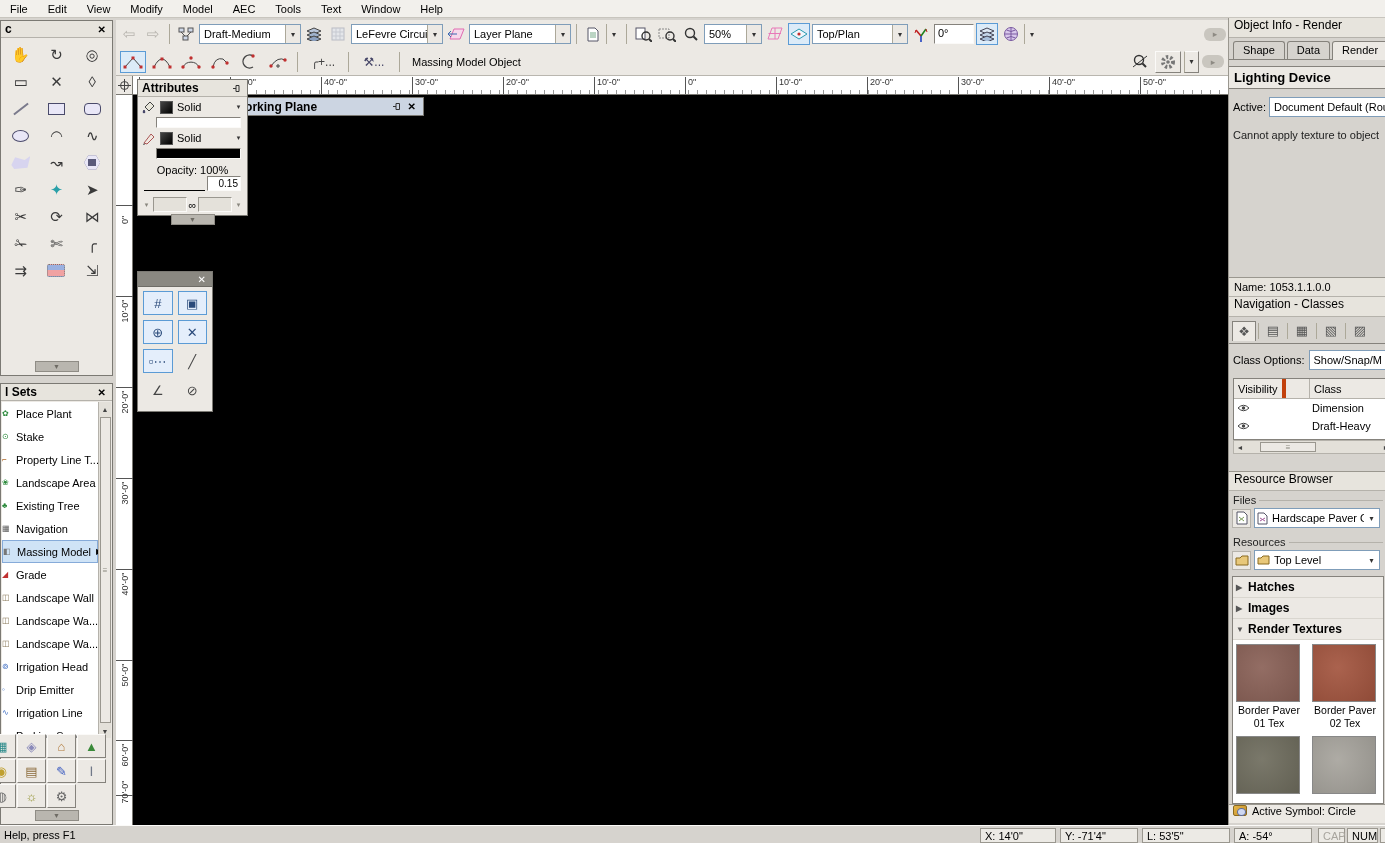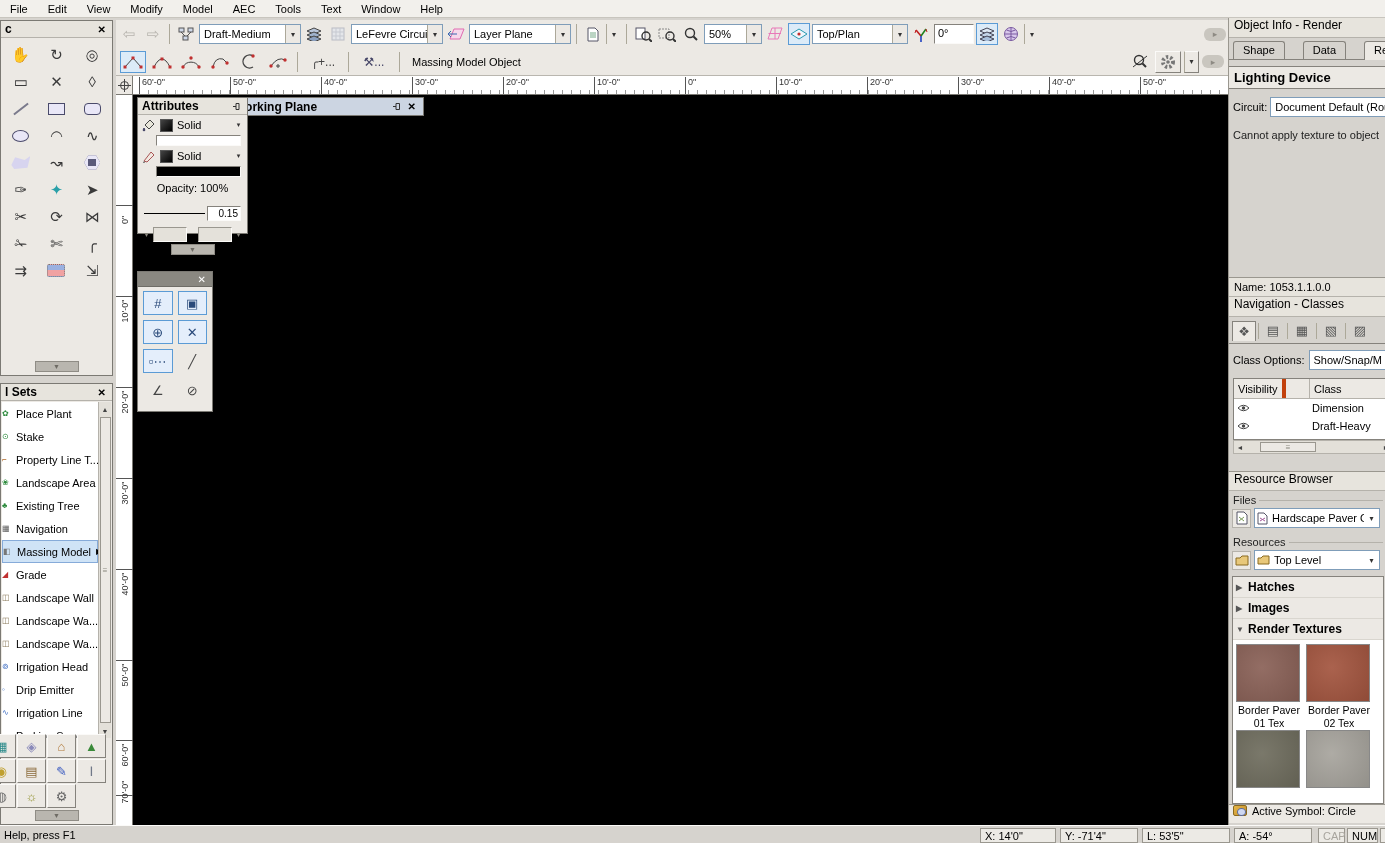--- a/index.html
+++ b/index.html
@@ -54,46 +54,46 @@
 
 #drawing{left:116px;top:76px;width:1112px;height:749px;background:#000}
 #hruler{position:absolute;left:17px;top:0;right:0;height:19px;background:#fff;border-bottom:1px solid #7b7973;background-image:repeating-linear-gradient(90deg,#999 0 1px,transparent 1px 9px);background-size:100% 4px;background-position:6px bottom;background-repeat:no-repeat}
 .hlab{position:absolute;top:1px;font-size:9px;color:#333;border-left:1px solid #555;padding-left:2px;height:17px}
 #vruler{position:absolute;left:0;top:19px;width:17px;bottom:0;background:#fff;border-right:1px solid #7b7973}
 .vlab{position:absolute;left:-14px;width:46px;text-align:center;font-size:9px;color:#333;transform:rotate(-90deg);border-bottom:none}
 .vtick{position:absolute;left:0;width:17px;border-top:1px solid #555}
 #rcorner{position:absolute;left:0;top:0;width:17px;height:19px;background:#ece9e4;border-right:1px solid #7b7973;border-bottom:1px solid #7b7973;display:flex;align-items:center;justify-content:center}
 #canvasblack{position:absolute;left:17px;top:19px;right:0;bottom:0;background:#000}
 
-#attrpal{left:137px;top:97px;width:111px;height:137px;z-index:5}
+#attrpal{left:137px;top:79px;width:111px;height:137px;z-index:5}
 .attrow{display:flex;align-items:center;gap:4px;padding:3px 4px 0 4px}
 .swatch{width:13px;height:13px;border:1px solid #555;background:linear-gradient(135deg,#444,#000)}
 .colorbar{margin:3px 6px 0 18px;height:11px;border:1px solid;border-color:#85827c #fbfaf8 #fbfaf8 #85827c}
 .attsmall{font-size:11px}
 #opacity{ text-align:center;padding-top:5px}
-#lwrow{display:flex;align-items:center;margin:12px 6px 0 6px}
+#lwrow{display:flex;align-items:flex-end;margin:0 6px 0 6px}
 #lwline{flex:1;border-top:1px solid #000;margin-right:2px}
 #lwbox{width:34px;height:15px;border:1px solid;border-color:#85827c #fbfaf8 #fbfaf8 #85827c;background:#fff;text-align:right;padding:1px 2px;font-size:10px}
 #linkrow{display:flex;align-items:center;gap:2px;margin:6px 4px 0 4px}
 .tinydd{width:9px;height:14px;color:#8a877f;font-size:7px;display:flex;align-items:center;justify-content:center}
 .linkbox{flex:1;height:15px;background:#e4e1da;border:1px solid;border-color:#9a978f #fbfaf8 #fbfaf8 #9a978f}
 
 #wplane{left:228px;top:97px;width:196px;height:19px;background:#ccd5e2;border:1px solid #7b7973;display:flex;align-items:center;padding:0 5px;font-weight:bold;font-size:12px;z-index:4}
 
 #snappal{left:137px;top:271px;width:76px;height:141px;z-index:5}
 #snappal .ptitle{background:#8a8881;height:15px;border-bottom:1px solid #6e6c66}
 #snapgrid{display:grid;grid-template-columns:repeat(2,1fr);padding:4px 5px;gap:5px}
 .snapcell{height:24px;display:flex;align-items:center;justify-content:center;font-size:13px;color:#2a4a7a}
 .snapcell.on{border:1px solid #5b9bd5;background:#e4eefb}
 .snapcell.off{color:#444}
 
 #rightpanel{left:1228px;top:18px;width:157px;height:807px;background:#d6d3ce;border-left:1px solid #9a978f;overflow:hidden}
 .rtitle{height:20px;display:flex;align-items:flex-start;padding:0 5px;font-size:12px;border-bottom:1px solid #b5b2ab;background:#e7e4dd}
 #oitabs{display:flex;align-items:flex-end;height:22px;padding:2px 2px 0 4px;border-bottom:1px solid #85827c}
-.tab{border:1px solid #85827c;border-bottom:none;border-radius:3px 3px 0 0;padding:2px 9px 3px;background:#d6d3ce;margin-right:18px;font-size:11px}
+.tab{border:1px solid #85827c;border-bottom:none;border-radius:3px 3px 0 0;padding:2px 9px 3px;background:#d6d3ce;margin-right:2px;font-size:11px}
 .tab.active{background:#ece9e4;padding-bottom:4px;margin-bottom:-1px}
 #objheader{margin:6px 0 0;border-top:1px solid #85827c;border-bottom:1px solid #85827c;background:#ece9e4;font-weight:bold;font-size:13px;padding:3px 5px}
 #sketchrow{display:flex;align-items:center;gap:3px;padding:8px 0 0 4px}
 #objmsg{padding:12px 0 0 4px;color:#222}
 #namerow{position:absolute;left:0;top:259px;width:157px;border-top:1px solid #9a978f;border-bottom:1px solid #b5b2ab;padding:3px 5px;background:#e7e4dd}
 #navtitle{position:absolute;left:0;top:279px;width:157px}
 #navtabs{position:absolute;left:0;top:300px;width:157px;height:26px;display:flex;align-items:center;padding:0 3px;border-bottom:1px solid #85827c}
 .navtab{width:24px;height:20px;display:flex;align-items:center;justify-content:center;font-size:13px;color:#555}
 .navsep{width:1px;height:16px;background:#aca899;margin:0 2px}
 #clsoptrow{position:absolute;left:0;top:332px;width:170px;display:flex;align-items:center;gap:4px;padding-left:4px}
@@ -109,21 +109,21 @@
 #clshscroll{position:absolute;left:4px;top:422px;width:160px;height:14px;background:#e3e0d9;border:1px solid #b5b2ab;display:flex;align-items:center}
 .hthumb{height:10px;width:56px;background:#ece9e4;border:1px solid #9a978f;margin-left:14px;display:flex;align-items:center;justify-content:center;color:#8a877f;font-size:8px}
 #rbtitle{position:absolute;left:0;top:453px;width:157px}
 .grouplab{position:absolute;left:4px;color:#222;display:flex;align-items:center;width:150px;gap:3px}
 .grouplab::after{content:"";flex:1;border-top:1px solid #b5b2ab}
 .resrow{position:absolute;left:3px;display:flex;align-items:center;gap:3px}
 .filebtn{width:19px;height:19px;display:flex;align-items:center;justify-content:center;border:1px solid #b5b2ab;background:#ece9e4}
 #reslist{position:absolute;left:3px;top:558px;width:152px;height:228px;background:#fff;border:1px solid #85827c;overflow:hidden}
 .resgroup{height:21px;display:flex;align-items:center;gap:4px;padding-left:3px;background:#ece9e4;border-bottom:1px solid #d9d6cf;font-weight:bold;font-size:12px}
 .resgroup .ga{font-size:8px;color:#555;width:8px}
-#texgrid{display:grid;grid-template-columns:repeat(2,70px);padding:4px 3px}
+#texgrid{display:grid;grid-template-columns:repeat(2,70px);gap:6px;padding:4px 3px}
 .tex{width:66px}
 .texsw{width:64px;height:58px;border:1px solid #888}
 .texcap{text-align:center;font-size:10.5px;line-height:1.25;padding-top:2px}
 #activesym{position:absolute;left:0;bottom:2px;width:169px;height:19px;background:#ece9e4;border-top:1px solid #9a978f;display:flex;align-items:flex-start;gap:5px;padding-left:4px}
 #activesym .asic{width:14px;height:11px;background:linear-gradient(135deg,#e8b84a,#c08a28);border:1px solid #8a6a20;border-radius:2px;position:relative}
 #activesym .asic::after{content:"";position:absolute;left:3px;top:2px;width:7px;height:6px;background:#cfd8f2;border-radius:50%;border:1px solid #5a6a9a}
 
 #statusbar{left:0;top:825px;width:1385px;height:18px;background:#d6d3ce;border-top:1px solid #fbfaf8;display:block}
 .stbox{position:absolute;top:2px;height:15px;border:1px solid #9a978f;background:#eceae5;padding:1px 4px;font-size:11px}
 svg{display:block}
@@ -686,21 +686,21 @@
   <div class="rtitle">
       <span>Object Info - Render</span>
     </div>
   <div id="oitabs">
     <span class="tab">Shape</span>
     <span class="tab">Data</span>
     <span class="tab active">Render</span>
   </div>
   <div id="objheader">Lighting Device</div>
   <div id="sketchrow">
-    <span>Circuit:</span>
+    <span>Active:</span>
     <div class="dd" style="width:120px">
       <span class="ddtxt">Document Default (Rou</span>
     </div>
   </div>
   <div id="objmsg">Cannot apply texture to object</div>
   <div id="namerow"><span>Name: 1053.1.1.0.0</span></div>
   <div id="navtitle" class="rtitle">
       <span>Navigation - Classes</span>
     </div>
   <div id="navtabs">

